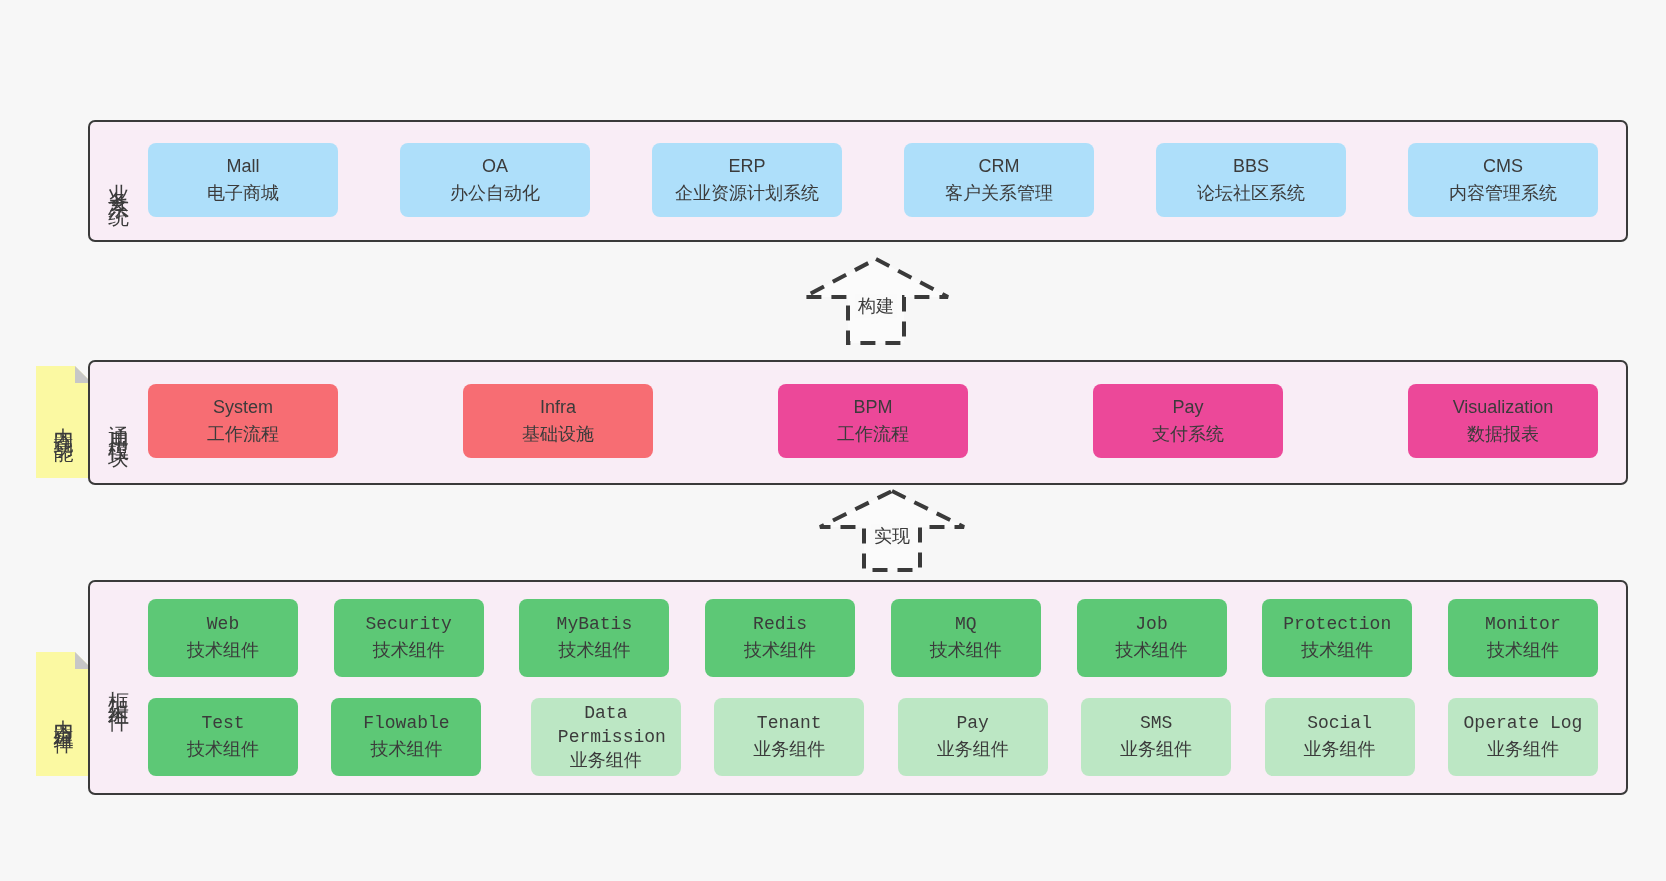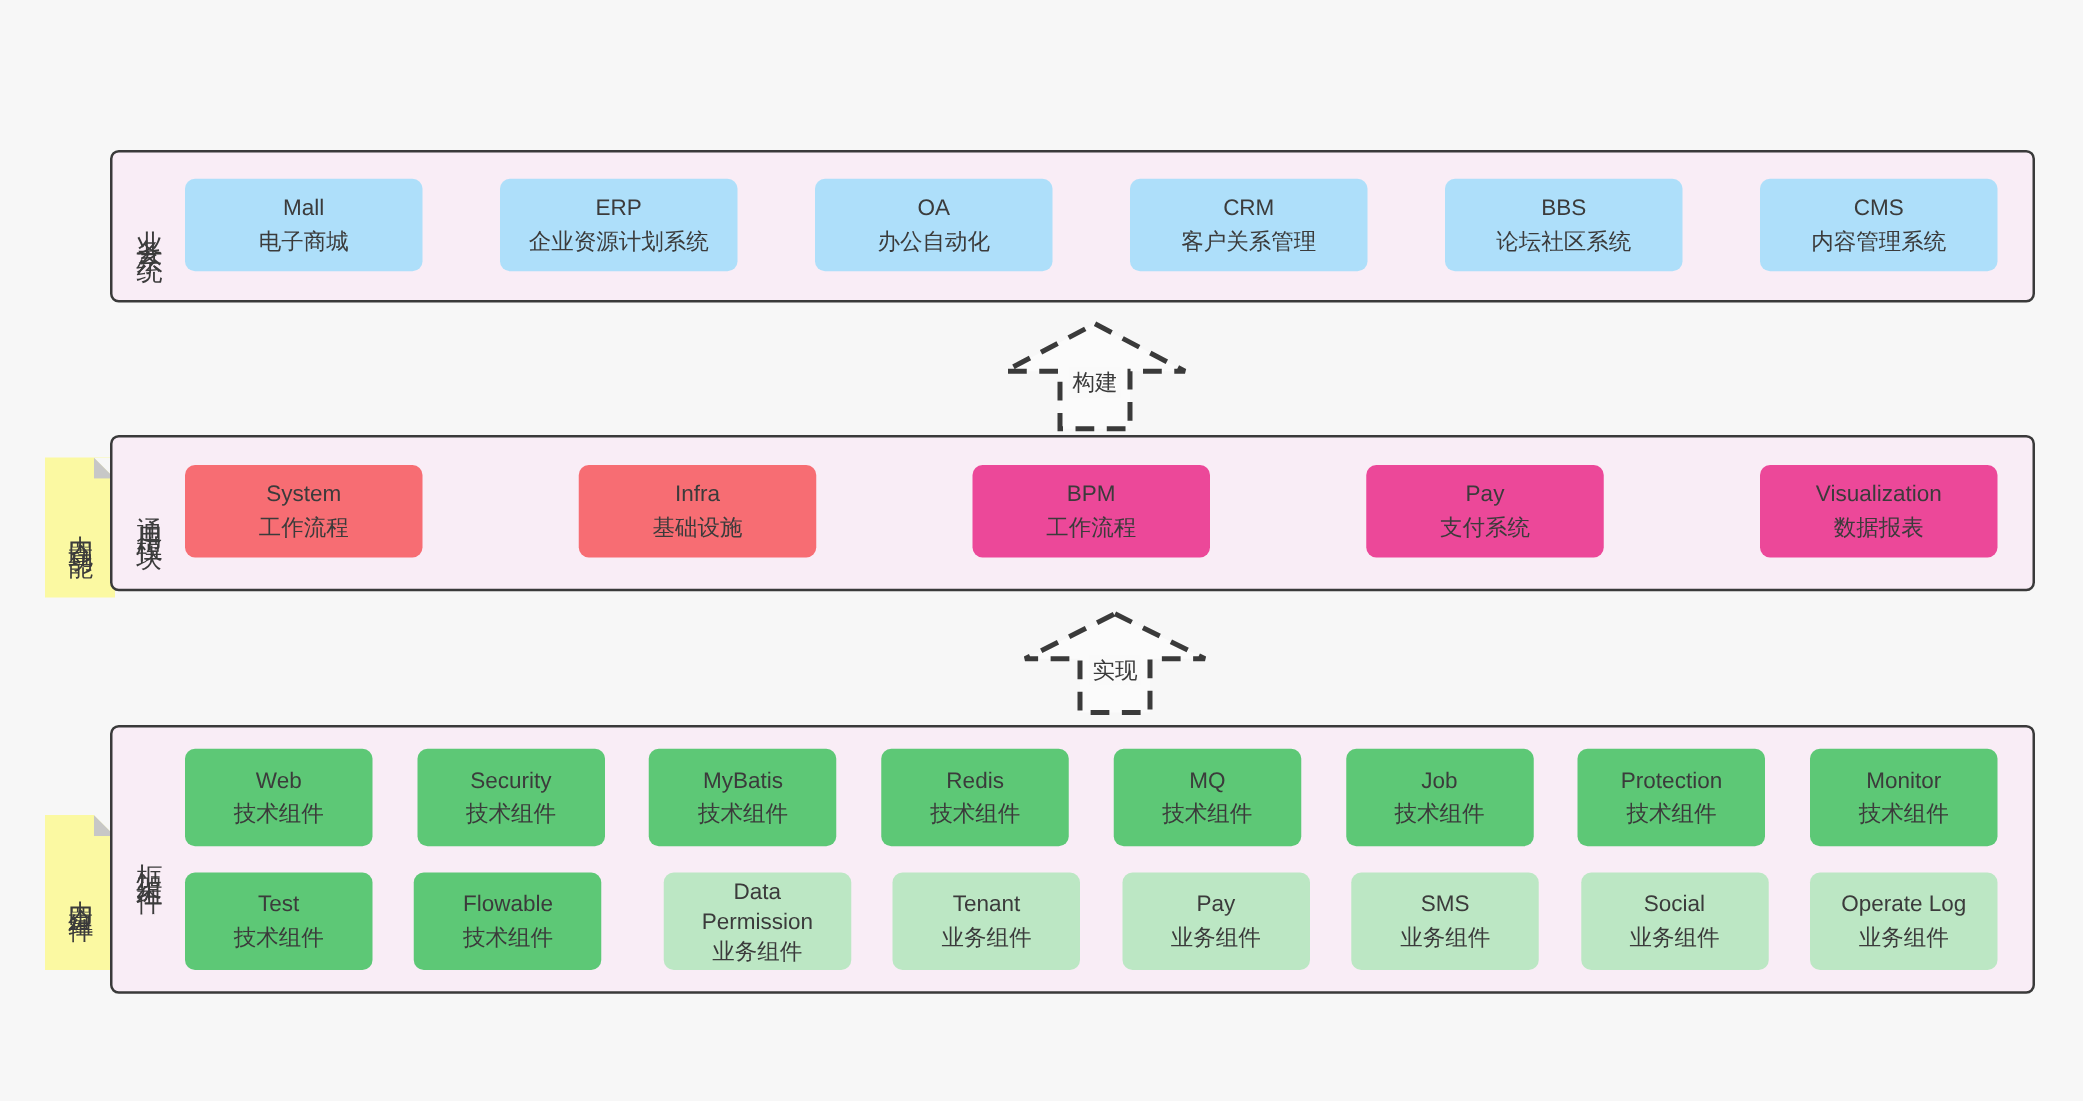--- a/index.html
+++ b/index.html
@@ -18,21 +18,21 @@
     left: 88px;
     width: 1540px;
     background: #f9edf6;
     border: 2px solid #3a3a3a;
     border-radius: 7px;
     display: flex;
     align-items: stretch;
     z-index: 2;
   }
   .layer-1 { top: 120px; height: 122px; }
-  .layer-2 { top: 348px; height: 125px; }
+  .layer-2 { top: 360px; height: 125px; }
   .layer-3 { top: 580px; height: 215px; }
 
   .layer-label {
     width: 58px;
     flex: 0 0 58px;
     display: flex;
     align-items: center;
     justify-content: center;
   }
   .layer-label span {
@@ -57,20 +57,21 @@
     flex-direction: column;
     justify-content: center;
     align-items: stretch;
     gap: 21px;
     padding: 0 28px 0 0;
   }
   .grid-row {
     display: flex;
     justify-content: space-between;
     align-items: flex-start;
+    font-family: Liberation Mono, monospace;
   }
 
   
   .node {
     border-radius: 8px;
     display: flex;
     flex-direction: column;
     align-items: center;
     justify-content: center;
     text-align: center;
@@ -143,26 +144,26 @@
 <div class="layer layer-1">
   <div class="layer-label">
     <span>业务系统</span>
   </div>
   <div class="layer-body">
     <div class="node node-lg c-blue">
       <span class="en">Mall</span>
       <span class="zh">电子商城</span>
     </div>
     <div class="node node-lg c-blue">
+      <span class="en">OA</span>
+      <span class="zh">办公自动化</span>
+    </div>
+    <div class="node node-lg c-blue">
       <span class="en">ERP</span>
       <span class="zh">企业资源计划系统</span>
-    </div>
-    <div class="node node-lg c-blue">
-      <span class="en">OA</span>
-      <span class="zh">办公自动化</span>
     </div>
     <div class="node node-lg c-blue">
       <span class="en">CRM</span>
       <span class="zh">客户关系管理</span>
     </div>
     <div class="node node-lg c-blue">
       <span class="en">BBS</span>
       <span class="zh">论坛社区系统</span>
     </div>
     <div class="node node-lg c-blue">

